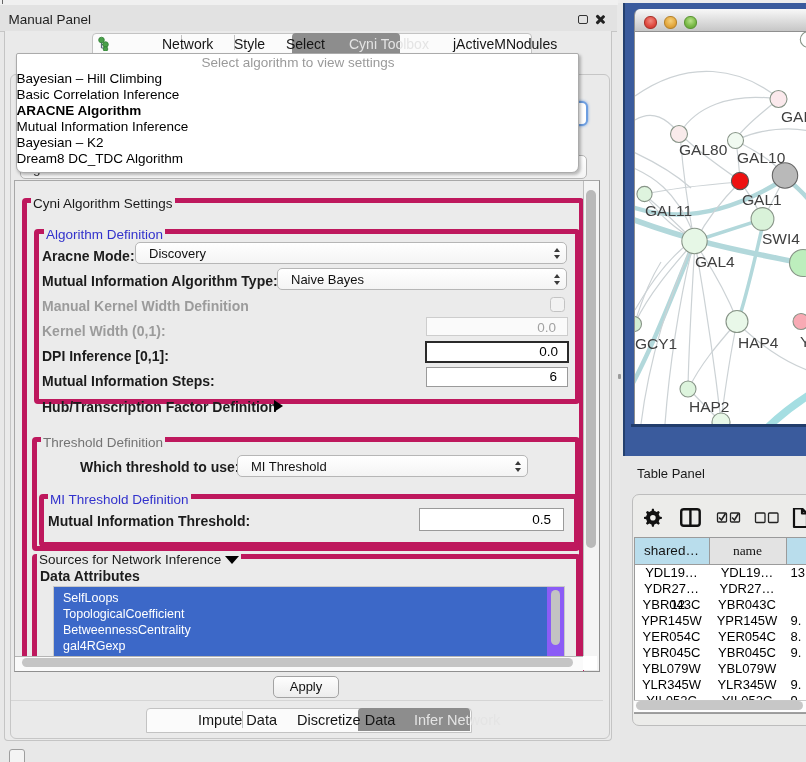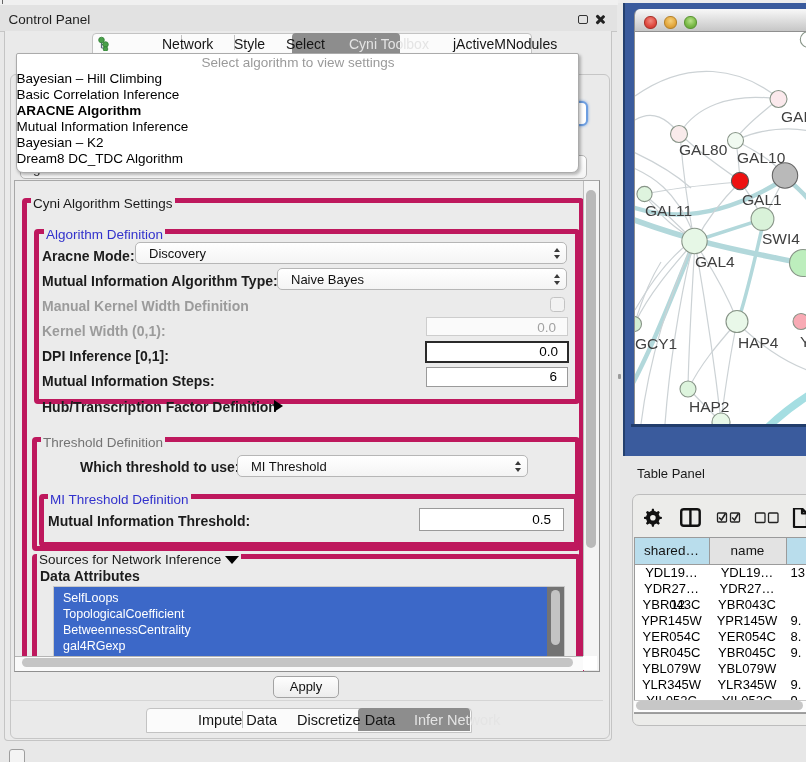--- a/index.html
+++ b/index.html
@@ -130,21 +130,21 @@
     <path d="M75,9.5 L77.5,12 L81.5,5.5" stroke-width="1.6"></path>
     <path d="M88,9.5 L90.5,12 L94.5,5.5" stroke-width="1.6"></path>
     <rect x="111.5" y="5" width="9.5" height="9.5" rx="1"></rect>
     <rect x="124.5" y="5" width="9.5" height="9.5" rx="1"></rect>
   </g>
   <path d="M150,0.5 L158,0.5 L163,5.5 L163,19 L150,19 Z M158,0.5 L158,5.5 L163,5.5" fill="#ececea" stroke="#111" stroke-width="2.2" stroke-linejoin="round"></path>
 </svg>
 
 <div class="ab" style="left:633.5px;top:536.5px;width:172.5px;height:175px;border:1px solid #9b9b9b;border-right:none;background:#fff;overflow:hidden;">
   <div class="ab" style="left:0;top:0;width:74px;height:26px;background:#b9ddec;border-right:1px solid #9b9b9b;border-bottom:1px solid #9b9b9b;text-align:center;line-height:26px;font-size:13.5px;color:#141414;">shared…</div>
-  <div class="ab" style="left:75px;top:0;width:76px;height:26px;background:#e3e3e3;border-right:1px solid #9b9b9b;border-bottom:1px solid #9b9b9b;text-align:center;line-height:26px;font-size:13.5px;color:#141414;">name</div>
+  <div class="ab" style="left:75px;top:0;width:76px;height:26px;background:#e3e3e3;border-right:1px solid #9b9b9b;border-bottom:1px solid #9b9b9b;text-align:center;line-height:26px;font-size:13.5px;color:#141414;font-family:Liberation Serif, serif;">name</div>
   <div class="ab" style="left:152px;top:0;width:21px;height:26px;background:#b9ddec;border-bottom:1px solid #9b9b9b;"></div>
   <div id="tbody" class="ab" style="left:0;top:27px;width:180px;font-size:13px;color:#000;">
     <div style="height:16px;line-height:16px;"><span style="display:inline-block;width:74px;text-align:center;">YDL19…</span><span style="display:inline-block;width:77px;text-align:center;">YDL19…</span><span style="padding-left:5px;">13</span></div>
     <div style="height:16px;line-height:16px;"><span style="display:inline-block;width:74px;text-align:center;">YDR27…</span><span style="display:inline-block;width:77px;text-align:center;">YDR27…</span><span style="padding-left:5px;margin-left:31px;">12</span></div>
     <div style="height:16px;line-height:16px;"><span style="display:inline-block;width:74px;text-align:center;">YBR043C</span><span style="display:inline-block;width:77px;text-align:center;">YBR043C</span><span></span></div>
     <div style="height:16px;line-height:16px;"><span style="display:inline-block;width:74px;text-align:center;">YPR145W</span><span style="display:inline-block;width:77px;text-align:center;">YPR145W</span><span style="padding-left:5px;">9.</span></div>
     <div style="height:16px;line-height:16px;"><span style="display:inline-block;width:74px;text-align:center;">YER054C</span><span style="display:inline-block;width:77px;text-align:center;">YER054C</span><span style="padding-left:5px;">8.</span></div>
     <div style="height:16px;line-height:16px;"><span style="display:inline-block;width:74px;text-align:center;">YBR045C</span><span style="display:inline-block;width:77px;text-align:center;">YBR045C</span><span style="padding-left:5px;">9.</span></div>
     <div style="height:16px;line-height:16px;"><span style="display:inline-block;width:74px;text-align:center;">YBL079W</span><span style="display:inline-block;width:77px;text-align:center;">YBL079W</span><span></span></div>
     <div style="height:16px;line-height:16px;"><span style="display:inline-block;width:74px;text-align:center;">YLR345W</span><span style="display:inline-block;width:77px;text-align:center;">YLR345W</span><span style="padding-left:5px;">9.</span></div>
@@ -155,21 +155,21 @@
 <div class="ab" style="left:634px;top:699.5px;width:172px;height:11.5px;background:#fdfdfd;border-top:1px solid #c9c9c9;"></div>
 <div class="ab" style="left:636px;top:701px;width:167px;height:8.5px;border-radius:4.5px;background:#c7c7c7;"></div>
 <div class="ab" style="left:633.5px;top:711.5px;width:173px;height:1px;background:#a0a0a0;"></div>
 
 <div class="ab" style="left:617.5px;top:374px;width:3.5px;height:5px;background:#9a9a9a;border-radius:1px;"></div>
 
 <div class="ab" style="left:0px;top:0px;width:618px;height:5px;background:#f0f0f0;"></div>
 <div class="ab" style="left:1.5px;top:0px;width:1.5px;height:3.5px;background:#666;"></div>
 <div class="ab" style="left:0px;top:5px;width:617px;height:26px;background:#e2e2e2;border-bottom:1px solid #c6c6c6;"></div>
 <div class="ab" style="left:4px;top:31px;width:606px;height:709px;background:#eaeaea;border:1px solid #c4c4c4;border-top:none;border-radius:0 0 4px 4px;"></div>
-<div class="ab" style="left:8.5px;top:11.5px;font-size:13.5px;color:#1f1f1f;">Control Panel</div>
+<div class="ab" style="left:8.5px;top:11.5px;font-size:13.5px;color:#1f1f1f;">Manual Panel</div>
 <div class="ab" style="left:578px;top:14.5px;width:8px;height:7px;border:1.6px solid #333;border-radius:2px;"></div>
 <div class="ab" style="left:595px;top:15px;width:10.5px;height:8.5px;">
 <div style="position:absolute;left:4.3px;top:-1px;width:2.6px;height:11px;background:#222;transform:rotate(45deg);border-radius:1px;"></div>
 <div style="position:absolute;left:4.3px;top:-1px;width:2.6px;height:11px;background:#222;transform:rotate(-45deg);border-radius:1px;"></div>
 </div>
 
 <div class="ab" style="left:10px;top:74px;width:597.5px;height:663px;border:1px solid #c6c6c6;border-radius:6px;"></div>
 
 <div class="ab" style="left:92px;top:33px;width:438px;height:19.5px;background:#fbfbfb;border:1px solid #c3c3c3;border-radius:4px 4px 0 0;"></div>
 <div class="ab" style="left:181px;top:35px;width:1px;height:15px;background:#c3c3c3;"></div>
@@ -241,21 +241,21 @@
     <div class="grp" style="left:38px;top:492.5px;width:530px;height:43px;">
       <span class="gt blue" style="left:4px;">MI Threshold Definition</span>
     </div>
     <div class="lbl" style="left:47px;top:511.5px;">Mutual Information Threshold:</div>
     <div class="fld" style="left:418px;top:506.5px;width:145px;height:23px;border:1px solid #9a9a9a;line-height:21px;padding-right:12px;box-sizing:border-box;">0.5</div>
 
     <div class="grp" style="left:31px;top:552.5px;width:539px;height:130px;">
       <span class="gt" style="left:0;">Sources for Network Inference&nbsp;<span style="display:inline-block;width:0;height:0;border-left:7.5px solid transparent;border-right:7.5px solid transparent;border-top:8px solid #000;vertical-align:middle;"></span></span>
     </div>
     <div class="lbl" style="left:39px;top:566.5px;">Data Attributes</div>
-    <div class="ab" style="left:52px;top:585px;width:510px;height:70px;background:#737373;border:1px solid #c8c8c8;border-bottom:none;">
+    <div class="ab" style="left:52px;top:585px;width:510px;height:70px;background:#8b5cf6;border:1px solid #c8c8c8;border-bottom:none;">
       <div class="ab" style="left:0;top:0;width:493px;height:70px;background:#3c68c8;"></div>
       <div class="ab" style="left:9px;top:2.5px;font-size:12.5px;color:#fff;line-height:16.1px;white-space:nowrap;">SelfLoops<br>TopologicalCoefficient<br>BetweennessCentrality<br>gal4RGexp</div>
       <div class="ab" style="left:497px;top:3px;width:9px;height:55px;border-radius:4.5px;background:#c3c3c3;"></div>
     </div>
   </div>
 </div>
 
 <div class="ab" style="left:583px;top:180.5px;width:14.5px;height:489px;background:#f4f4f4;border-left:1px solid #bdbdbd;"></div>
 <div class="ab" style="left:585.5px;top:190px;width:10.5px;height:358px;border-radius:5.5px;background:#b9b9b9;"></div>
 

